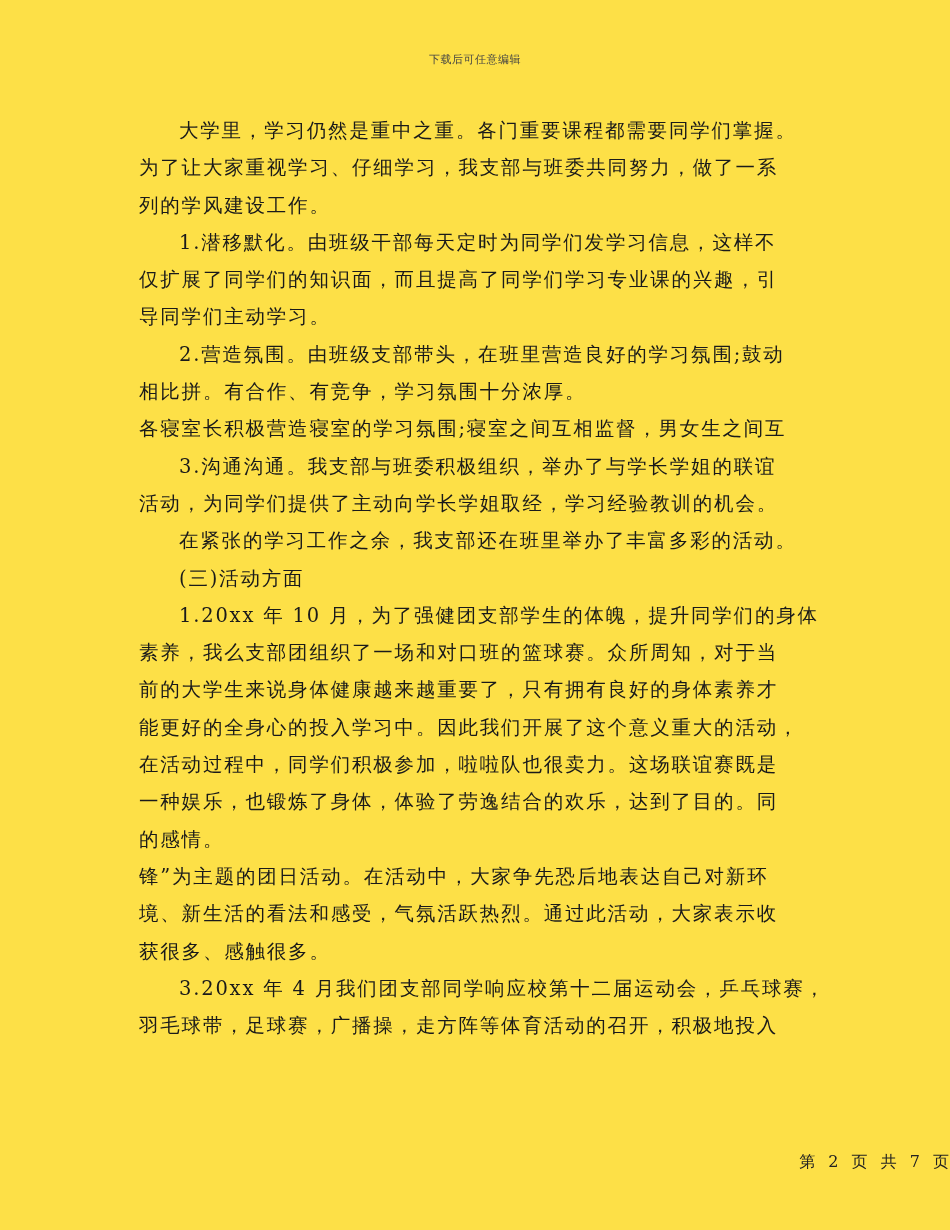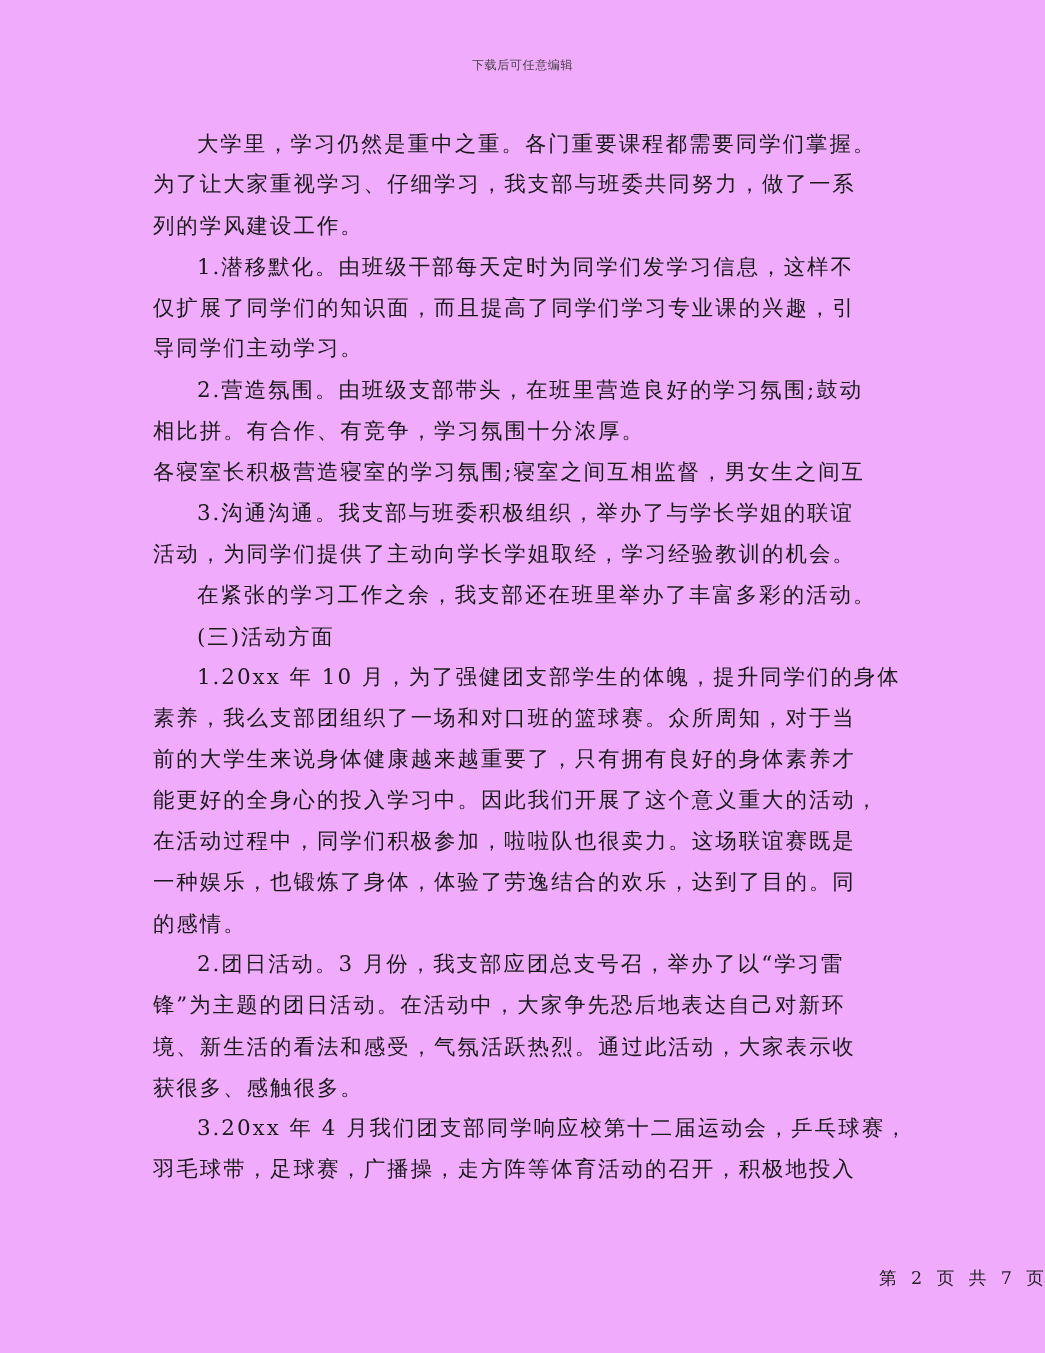--- a/index.html
+++ b/index.html
@@ -13,21 +13,21 @@
       position: relative;
       overflow: hidden;
       font-family: "DejaVu Serif", "Liberation Serif", serif;
       color: #111111;
     }
     .page {
       position: absolute;
       left: 0; top: 0;
       width: 950px;
       height: 1230px;
-      background: #f0abfc;
+      background: #fde047;
     }
     .header-note {
       position: absolute;
       top: 52px;
       left: 0;
       width: 950px;
       text-align: center;
       font-family: "DejaVu Sans", "Liberation Sans", sans-serif;
       font-size: 11px;
       color: #444444;
@@ -91,21 +91,20 @@
     <div class="line indent">(三)活动方面</div>
 
     <div class="line indent">1.20xx 年 10 月，为了强健团支部学生的体魄，提升同学们的身体</div>
     <div class="line">素养，我么支部团组织了一场和对口班的篮球赛。众所周知，对于当</div>
     <div class="line">前的大学生来说身体健康越来越重要了，只有拥有良好的身体素养才</div>
     <div class="line">能更好的全身心的投入学习中。因此我们开展了这个意义重大的活动，</div>
     <div class="line">在活动过程中，同学们积极参加，啦啦队也很卖力。这场联谊赛既是</div>
     <div class="line">一种娱乐，也锻炼了身体，体验了劳逸结合的欢乐，达到了目的。同</div>
     <div class="line">的感情。</div>
 
-    <div class="line indent">2.团日活动。3 月份，我支部应团总支号召，举办了以“学习雷</div>
     <div class="line">锋”为主题的团日活动。在活动中，大家争先恐后地表达自己对新环</div>
     <div class="line">境、新生活的看法和感受，气氛活跃热烈。通过此活动，大家表示收</div>
     <div class="line">获很多、感触很多。</div>
 
     <div class="line indent">3.20xx 年 4 月我们团支部同学响应校第十二届运动会，乒乓球赛，</div>
     <div class="line">羽毛球带，足球赛，广播操，走方阵等体育活动的召开，积极地投入</div>
 
   </div>
 
   <div class="footer-page">第 2 页 共 7 页</div>

